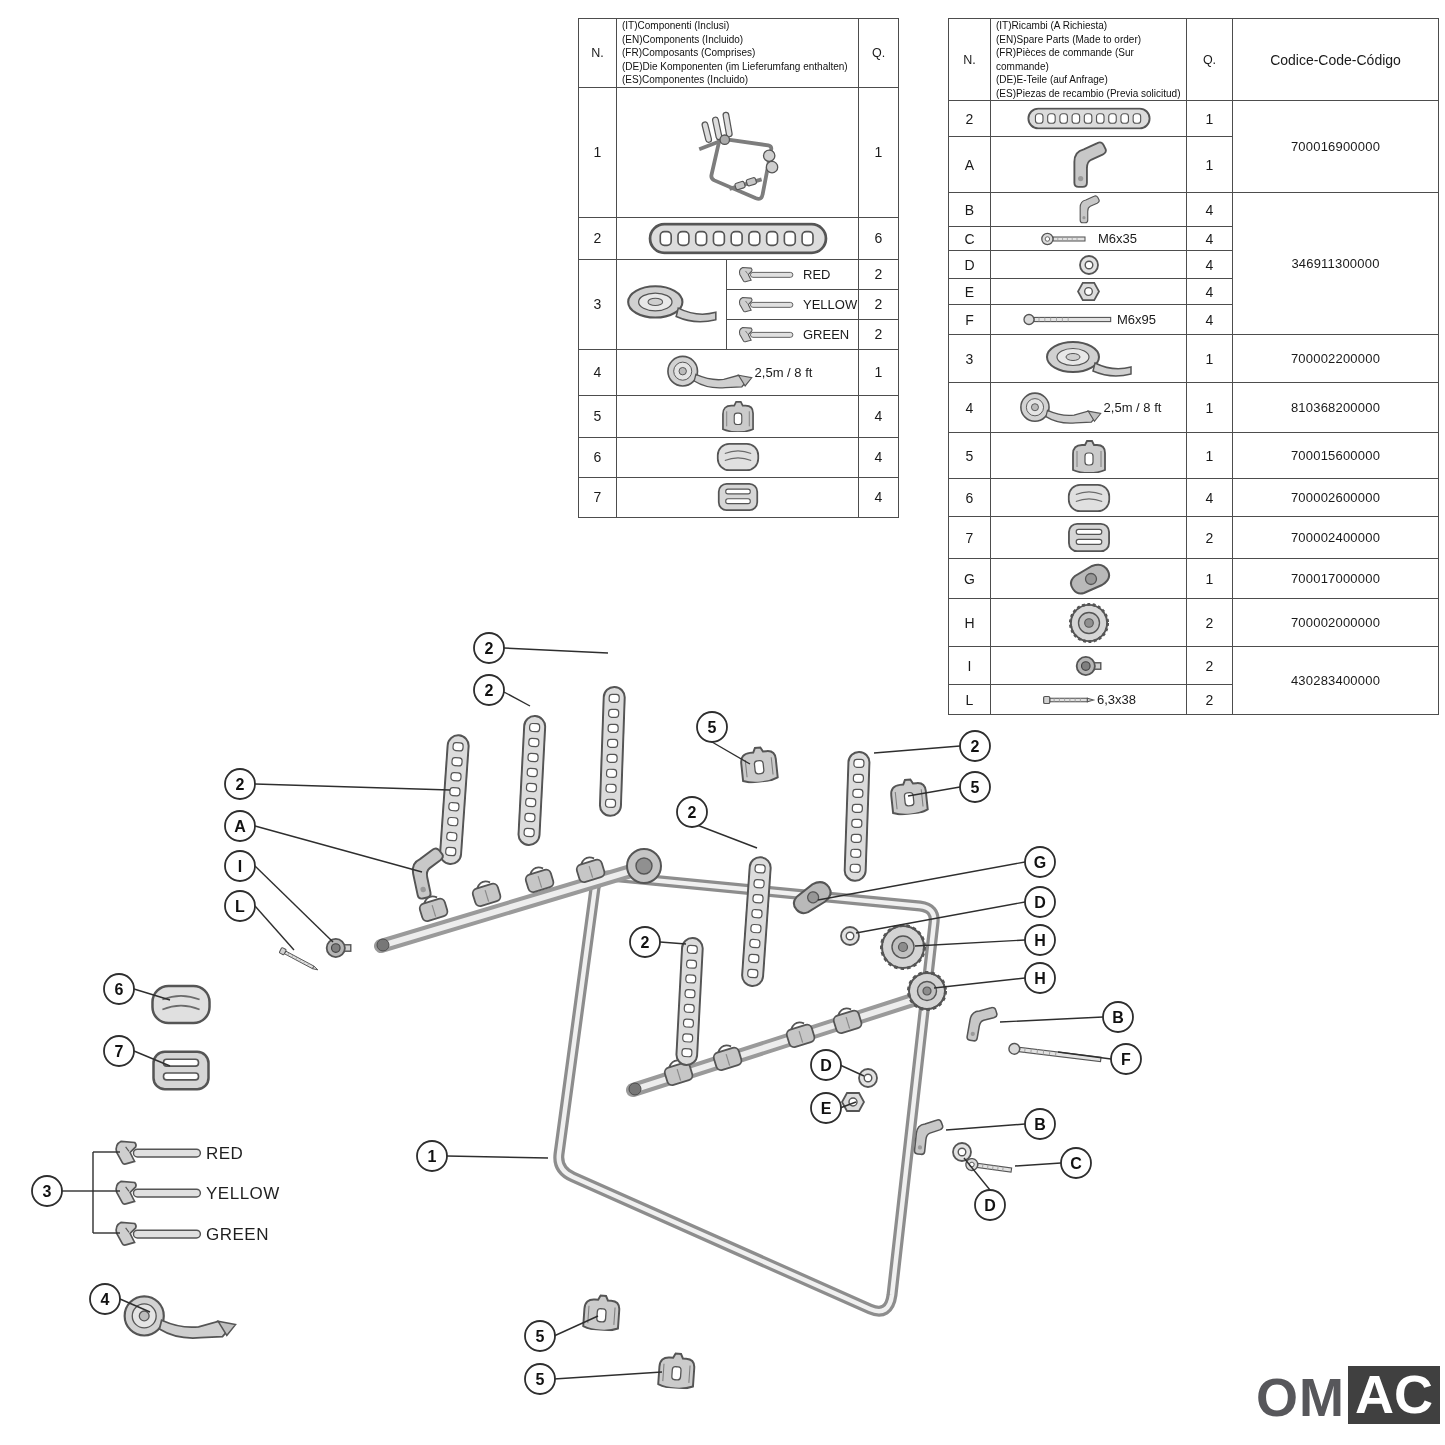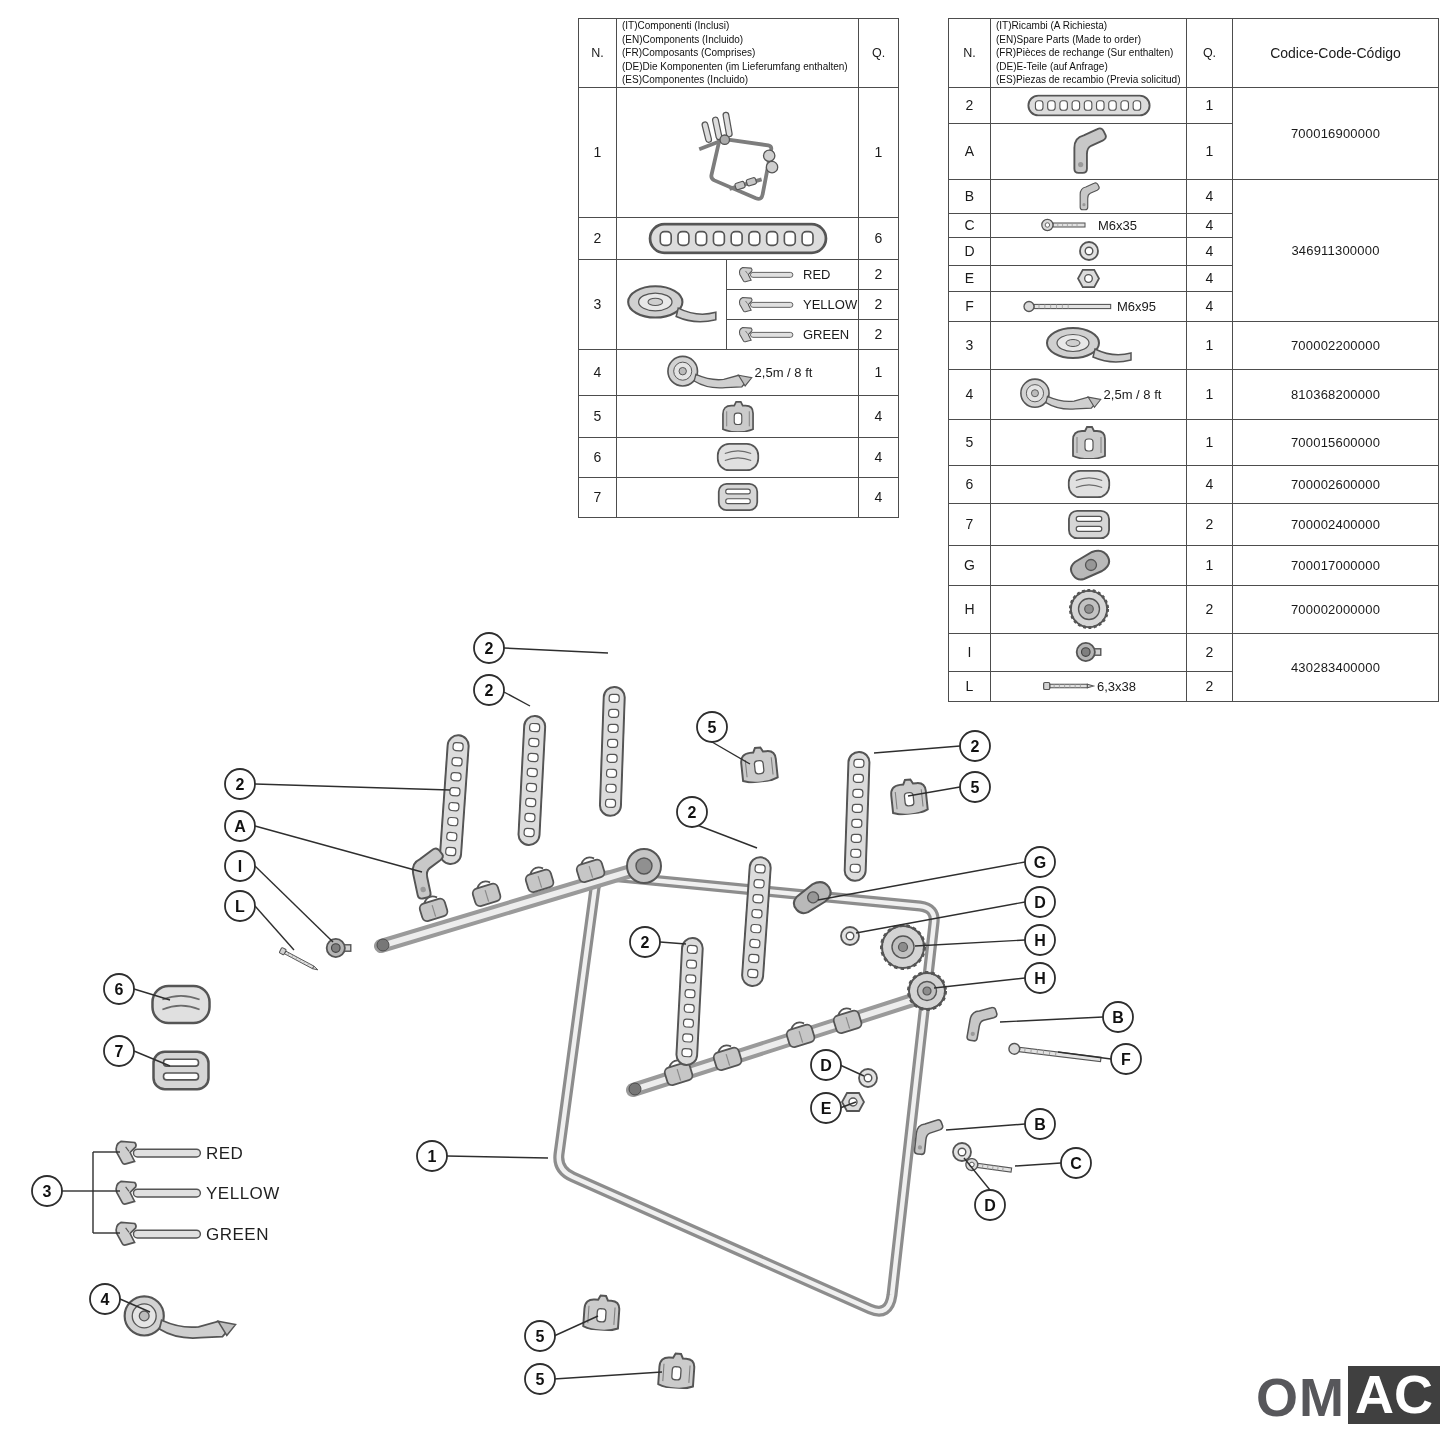--- a/index.html
+++ b/index.html
@@ -534,21 +534,21 @@
         <col style="width:196px">
         <col style="width:46px">
         <col style="width:206px">
       </colgroup>
     <tbody>
     <tr style="height:56px">
       <td class="colhead">N.</td>
       <td class="langs">
         <div>(IT)Ricambi (A Richiesta)</div>
         <div>(EN)Spare Parts (Made to order)</div>
-        <div>(FR)Pièces de rechange (Sur enthalten)</div>
+        <div>(FR)Pièces de commande (Sur commande)</div>
         <div>(DE)E-Teile (auf Anfrage)</div>
         <div>(ES)Piezas de recambio (Previa solicitud)</div>
       </td>
       <td class="colhead">Q.</td>
       <td class="codehead">Codice-Code-Código</td>
     </tr>
     <tr style="height:36px">
       <td>2</td>
       <td>
             <svg class="part" width="124" height="23" viewBox="0 0 132 24">

